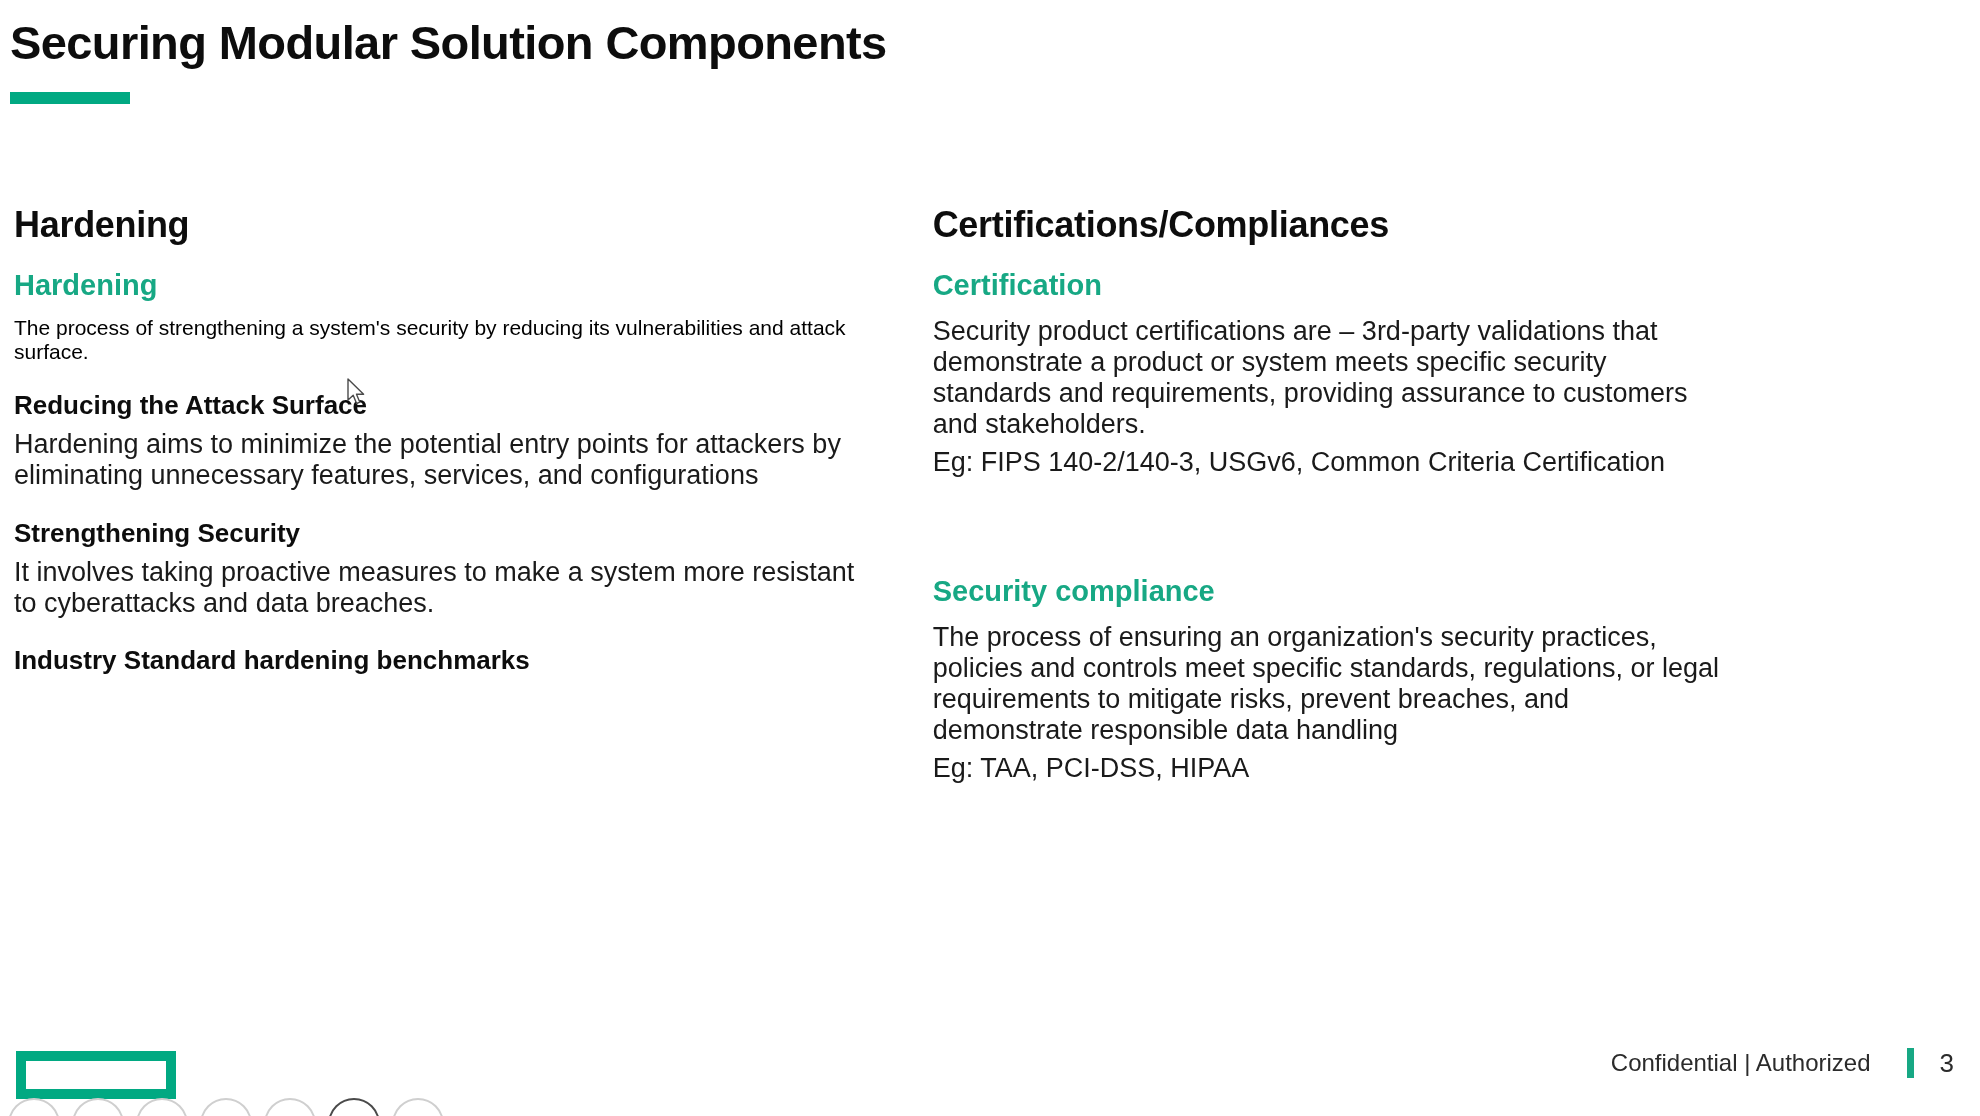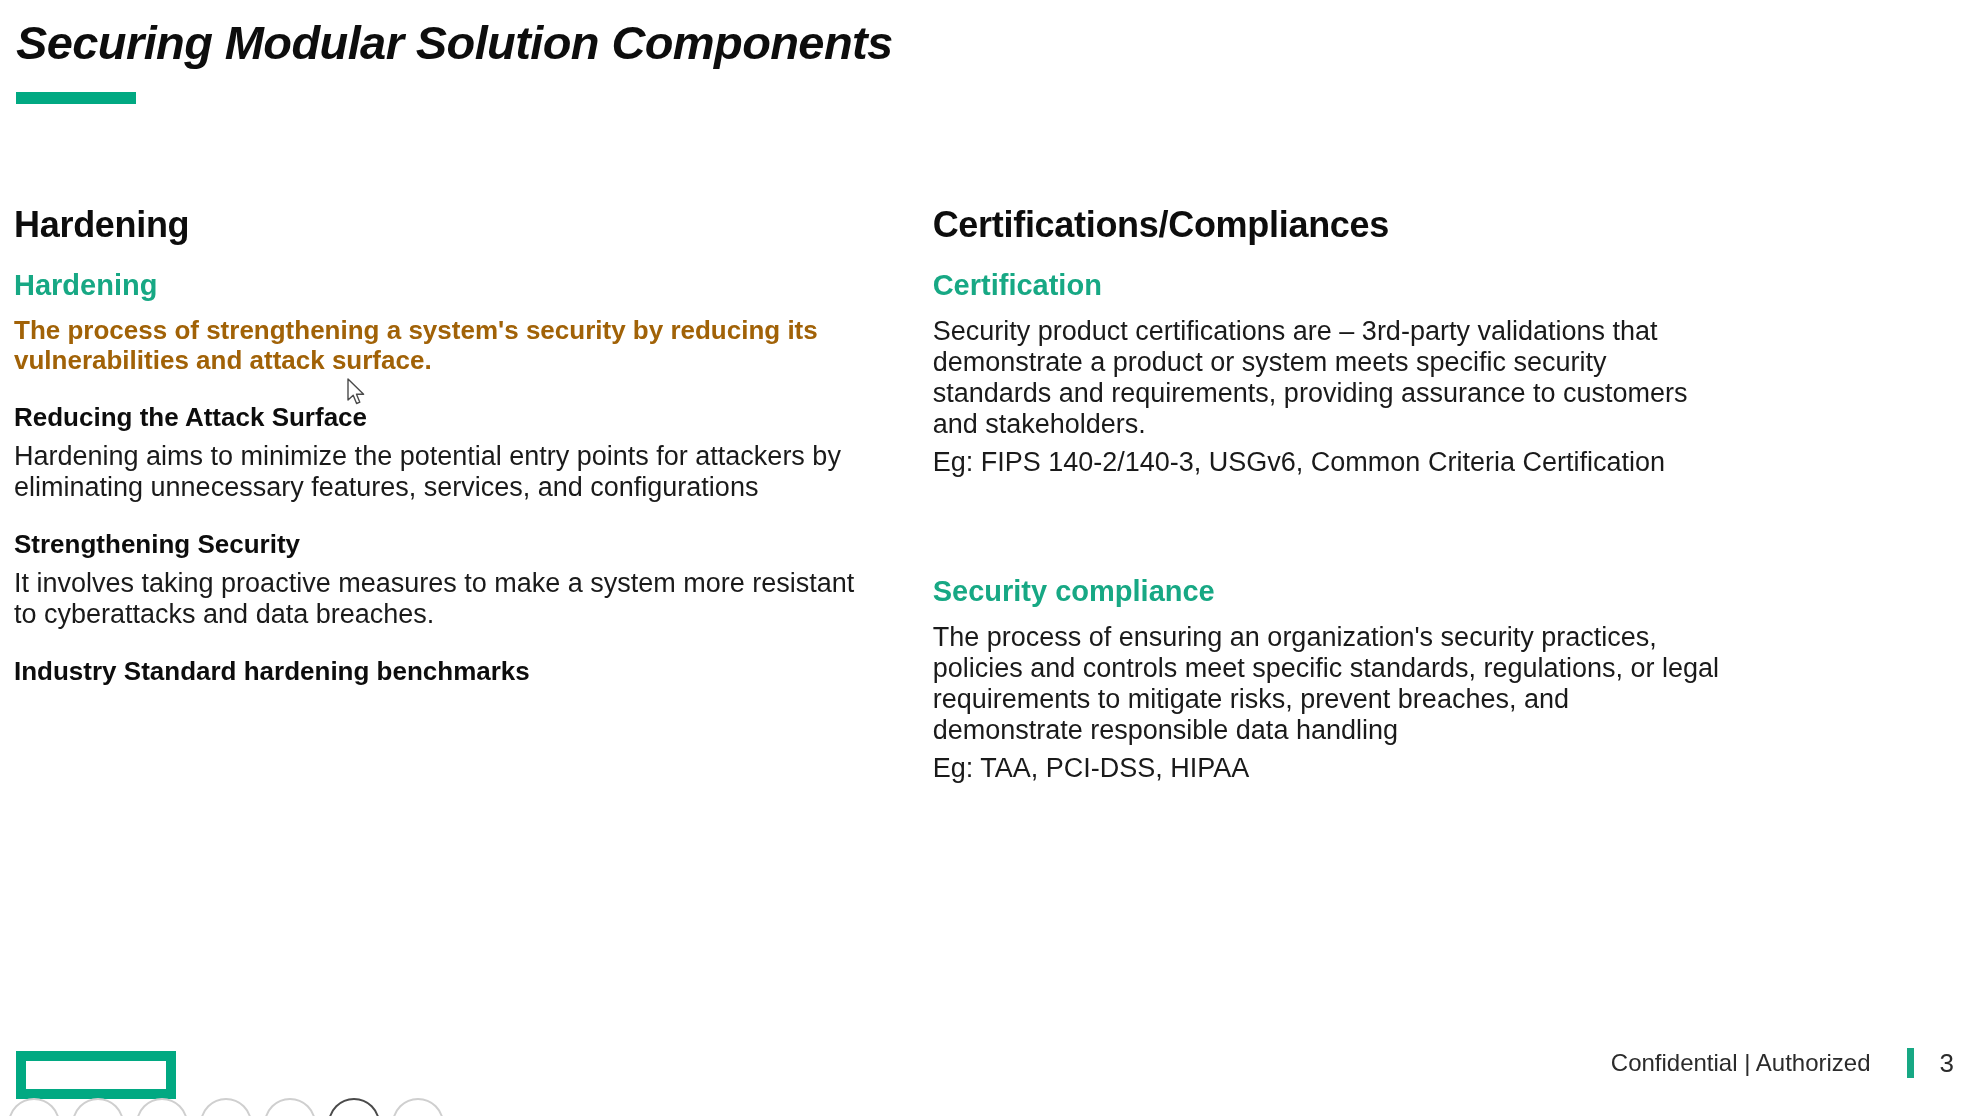--- a/index.html
+++ b/index.html
@@ -21,24 +21,23 @@
     position: relative;
     width: 1980px;
     height: 1116px;
     background: #ffffff;
     overflow: hidden;
   }
 
   
   .header {
     position: absolute;
-    left: 16px;
+    left: 10px;
     top: 18px;
     width: 1900px;
-    font-style: italic;
   }
 
   .slide-title {
     font-size: 47px;
     font-weight: 700;
     letter-spacing: -0.6px;
     line-height: 1.08;
     color: #0d0d0d;
     white-space: nowrap;
   }
@@ -86,24 +85,24 @@
 
   .green-heading {
     font-size: 29px;
     font-weight: 700;
     color: #17A884;
     line-height: 1.15;
     margin-bottom: 14px;
   }
 
   .body-text {
-    font-size: 26px;
-    font-weight: 700;
+    font-size: 21px;
+    font-weight: 400;
     line-height: 1.15;
-    color: #a16207;
+    color: #000000;
   }
 
   .sub-heading {
     font-size: 26px;
     font-weight: 700;
     color: #0d0d0d;
     line-height: 1.2;
     margin-top: 26px;
     margin-bottom: 8px;
   }

